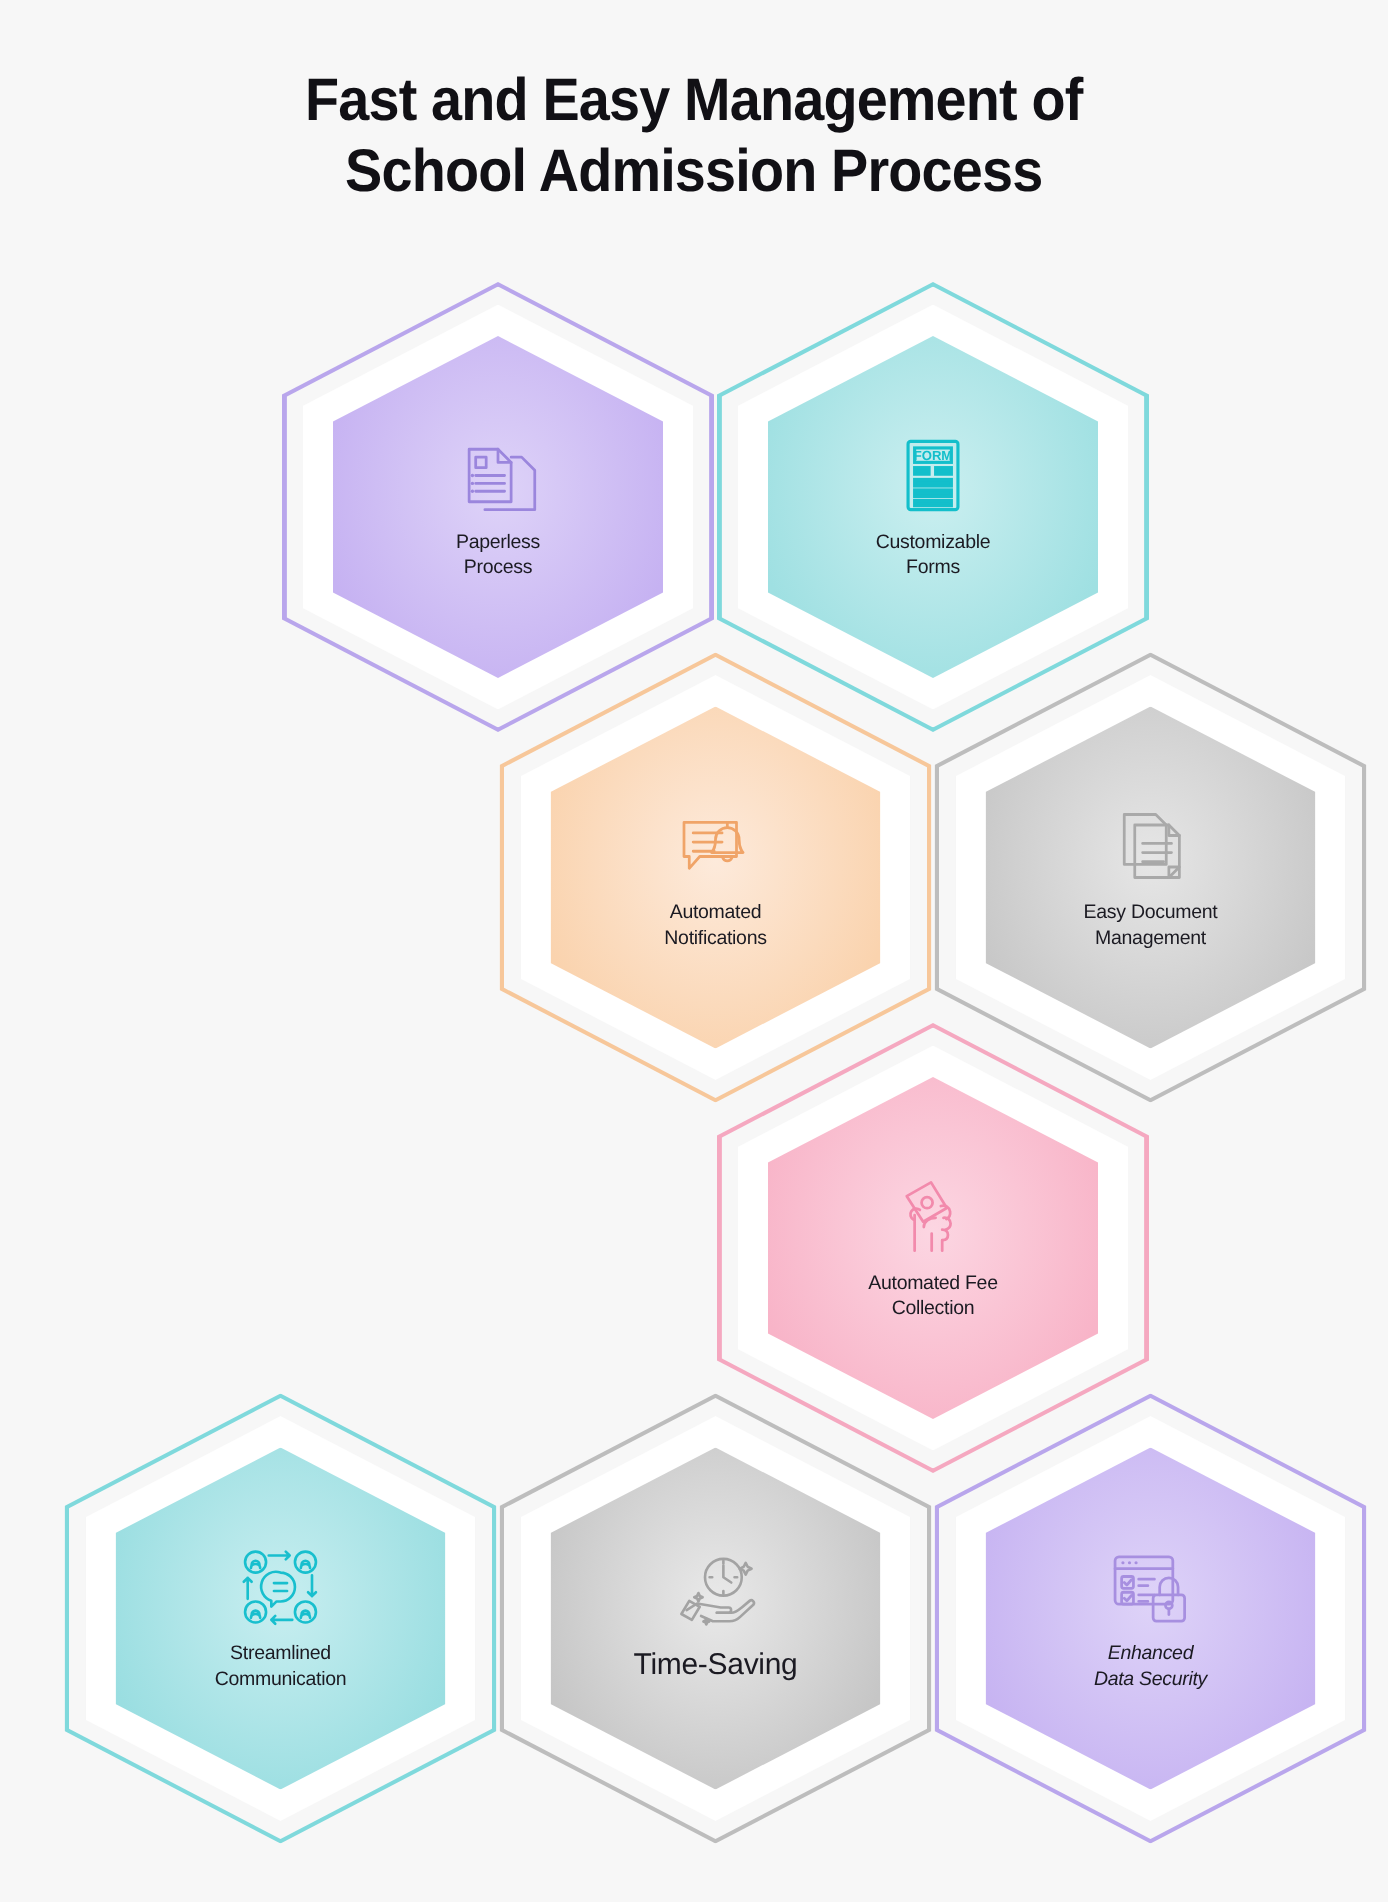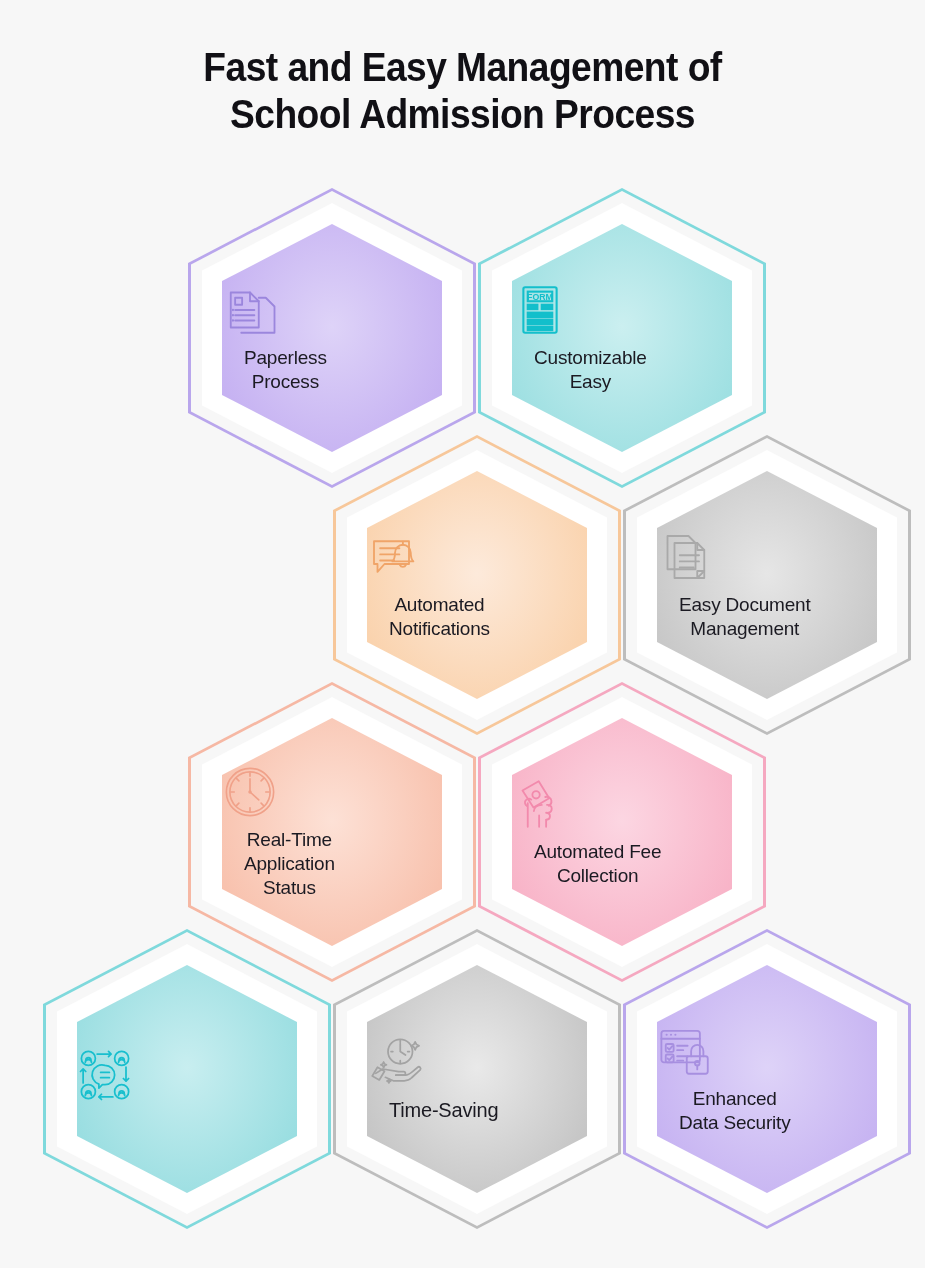--- a/index.html
+++ b/index.html
@@ -67,41 +67,41 @@
     filter: drop-shadow(0 3px 5px rgba(120,120,130,0.22));
   }
 
   
   .hex-inner {
     position: absolute;
     left: 34px; top: 36px; right: 34px; bottom: 36px;
     clip-path: polygon(50% 0%, 100% 25%, 100% 75%, 50% 100%, 0% 75%, 0% 25%);
     display: flex;
     flex-direction: column;
-    align-items: flex-start;
+    align-items: center;
     justify-content: center;
   }
   .hex-shadow {
     position: absolute;
     left: 30px; top: 32px; right: 30px; bottom: 32px;
     clip-path: polygon(50% 0%, 100% 25%, 100% 75%, 50% 100%, 0% 75%, 0% 25%);
     background: rgba(90,90,100,0.30);
     filter: blur(6px);
   }
 
   .hex-icon {
     width: 56px; height: 56px;
     margin-bottom: 8px;
     display: block;
   }
   .hex-icon svg { width: 100%; height: 100%; display: block; }
 
   .hex-label {
     font-family: "Liberation Sans", sans-serif;
-    font-size: 19px;
+    font-size: 13px;
     font-weight: 500;
     line-height: 1.28;
     text-align: center;
     color: #1b1a22;
     letter-spacing: -0.2px;
     padding: 0 22px;
     white-space: pre-line;
   }
   .hex-label.single { font-size: 20px; }
 </style>
@@ -148,21 +148,21 @@
       <rect x="18" y="11" width="28" height="11"></rect>
       <text x="32" y="20.3" font-family="Liberation Sans, sans-serif" font-size="10" font-weight="bold" text-anchor="middle" fill="currentColor" stroke="none">FORM</text>
       <rect x="18" y="26" width="11" height="5" fill="currentColor"></rect>
       <rect x="34" y="26" width="12" height="5" fill="currentColor"></rect>
       <rect x="18" y="35" width="28" height="5" fill="currentColor"></rect>
       <rect x="18" y="43" width="28" height="5" fill="currentColor"></rect>
       <rect x="18" y="51" width="28" height="4" fill="currentColor"></rect>
     </svg>
           </span>
           <div class="hex-label">Customizable
-Easy</div>
+Forms</div>
         </div>
       </div>
       <div class="cell" style="left: 333px; top: 247px;">
         <div class="hex-outline" style="background: rgb(247, 199, 154);"></div>
         <div class="hex-shadow"></div>
         <div class="hex-white"></div>
         <div class="hex-inner" style="background: radial-gradient(at 50% 45%, rgb(253, 234, 219) 0%, rgb(250, 211, 174) 78%);">
           <span class="hex-icon" style="color: rgb(240, 164, 104);">
             <svg viewBox="0 0 64 64" fill="none" stroke="currentColor" stroke-width="2.1" stroke-linecap="round" stroke-linejoin="round">
       <path d="M8 14h40v26H20l-8 9v-9H8z"></path>
@@ -185,39 +185,20 @@
             <svg viewBox="0 0 64 64" fill="none" stroke="currentColor" stroke-width="2.1" stroke-linecap="round" stroke-linejoin="round">
       <path d="M12 8h24l8 8v30H12z"></path>
       <path d="M20 16h26l8 8v32H20z"></path>
       <path d="M46 16v8h8"></path>
       <path d="M26 30h22M26 37h22M26 44h16"></path>
       <path d="M46 56l8-8h-8z"></path>
     </svg>
           </span>
           <div class="hex-label">Easy Document
 Management</div>
-        </div>
-      </div>
-      <div class="cell" style="left: 188px; top: 494px;">
-        <div class="hex-outline" style="background: rgb(246, 184, 164);"></div>
-        <div class="hex-shadow"></div>
-        <div class="hex-white"></div>
-        <div class="hex-inner" style="background: radial-gradient(at 50% 45%, rgb(253, 225, 214) 0%, rgb(248, 194, 174) 78%);">
-          <span class="hex-icon" style="color: rgb(240, 161, 137);">
-            <svg viewBox="0 0 64 64" fill="none" stroke="currentColor" stroke-width="1.9" stroke-linecap="round" stroke-linejoin="round">
-      <circle cx="32" cy="32" r="27"></circle>
-      <circle cx="32" cy="32" r="23"></circle>
-      <path d="M32 10v4M32 50v4M10 32h4M50 32h4M16.5 16.5l2.8 2.8M44.7 44.7l2.8 2.8M47.5 16.5l-2.8 2.8M19.3 44.7l-2.8 2.8"></path>
-      <path d="M32 32V17M32 32l10 9"></path>
-      <circle cx="32" cy="32" r="2" fill="currentColor" stroke="none"></circle>
-    </svg>
-          </span>
-          <div class="hex-label">Real-Time
-Application
-Status</div>
         </div>
       </div>
       <div class="cell" style="left: 478px; top: 494px;">
         <div class="hex-outline" style="background: rgb(245, 168, 192);"></div>
         <div class="hex-shadow"></div>
         <div class="hex-white"></div>
         <div class="hex-inner" style="background: radial-gradient(at 50% 45%, rgb(252, 214, 226) 0%, rgb(248, 180, 200) 78%);">
           <span class="hex-icon" style="color: rgb(242, 138, 172);">
             <svg viewBox="0 0 64 64" fill="none" stroke="currentColor" stroke-width="2.1" stroke-linecap="round" stroke-linejoin="round">
       <path d="M12 16.5L30.5 6l12 19.5-18 10.5z"></path>
@@ -250,20 +231,22 @@
       <path d="M10 53a3 3 0 1 1 6 0M9.5 55.5c0-2 1.6-3 3.5-3s3.5 1 3.5 3"></path>
       <path d="M48 53a3 3 0 1 1 6 0M47.5 55.5c0-2 1.6-3 3.5-3s3.5 1 3.5 3"></path>
       <path d="M23 8h16M39 8l-3-3M39 8l-3 3"></path>
       <path d="M56 23v16M56 39l3-3M56 39l-3-3"></path>
       <path d="M41 57H25M25 57l3 3M25 57l3-3"></path>
       <path d="M7 41V25M7 25l-3 3M7 25l3 3"></path>
       <path d="M32 21a11 11 0 0 1 0 22h-3l-4 4v-4.6A11 11 0 0 1 32 21z"></path>
       <path d="M27 29h10M27 35h10"></path>
     </svg>
           </span>
+          <div class="hex-label">Streamlined
+Communication</div>
         </div>
       </div>
       <div class="cell" style="left: 333px; top: 741px;">
         <div class="hex-outline" style="background: rgb(189, 189, 189);"></div>
         <div class="hex-shadow"></div>
         <div class="hex-white"></div>
         <div class="hex-inner" style="background: radial-gradient(at 50% 45%, rgb(233, 233, 233) 0%, rgb(198, 198, 198) 78%);">
           <span class="hex-icon" style="color: rgb(163, 163, 163);">
             <svg viewBox="0 0 64 64" fill="none" stroke="currentColor" stroke-width="2" stroke-linecap="round" stroke-linejoin="round">
       <circle cx="38" cy="20" r="14"></circle>
@@ -277,21 +260,21 @@
       <path d="M25 51.5l.7 1.5 1.5.7-1.5.7-.7 1.5-.7-1.5-1.5-.7 1.5-.7z"></path>
     </svg>
           </span>
           <div class="hex-label single">Time-Saving</div>
         </div>
       </div>
       <div class="cell" style="left: 623px; top: 741px;">
         <div class="hex-outline" style="background: rgb(185, 166, 236);"></div>
         <div class="hex-shadow"></div>
         <div class="hex-white"></div>
-        <div class="hex-inner" style="background: radial-gradient(at 50% 45%, rgb(222, 211, 248) 0%, rgb(199, 180, 242) 78%);">
+        <div class="hex-inner" style="background: radial-gradient(at 50% 45%, rgb(222, 211, 248) 0%, rgb(199, 180, 242) 78%); font-style: italic;">
           <span class="hex-icon" style="color: rgb(167, 143, 224);">
             <svg viewBox="0 0 64 64" fill="none" stroke="currentColor" stroke-width="2.1" stroke-linecap="round" stroke-linejoin="round">
       <rect x="5" y="9" width="44" height="36" rx="3"></rect>
       <path d="M5 18h44"></path>
       <circle cx="11" cy="13.5" r="1.2" fill="currentColor" stroke="none"></circle>
       <circle cx="16" cy="13.5" r="1.2" fill="currentColor" stroke="none"></circle>
       <circle cx="21" cy="13.5" r="1.2" fill="currentColor" stroke="none"></circle>
       <rect x="10" y="24" width="9" height="9" rx="1.5"></rect>
       <path d="M12 28.5l2 2 3.5-4"></path>
       <path d="M23 26h12M23 31h7"></path>

